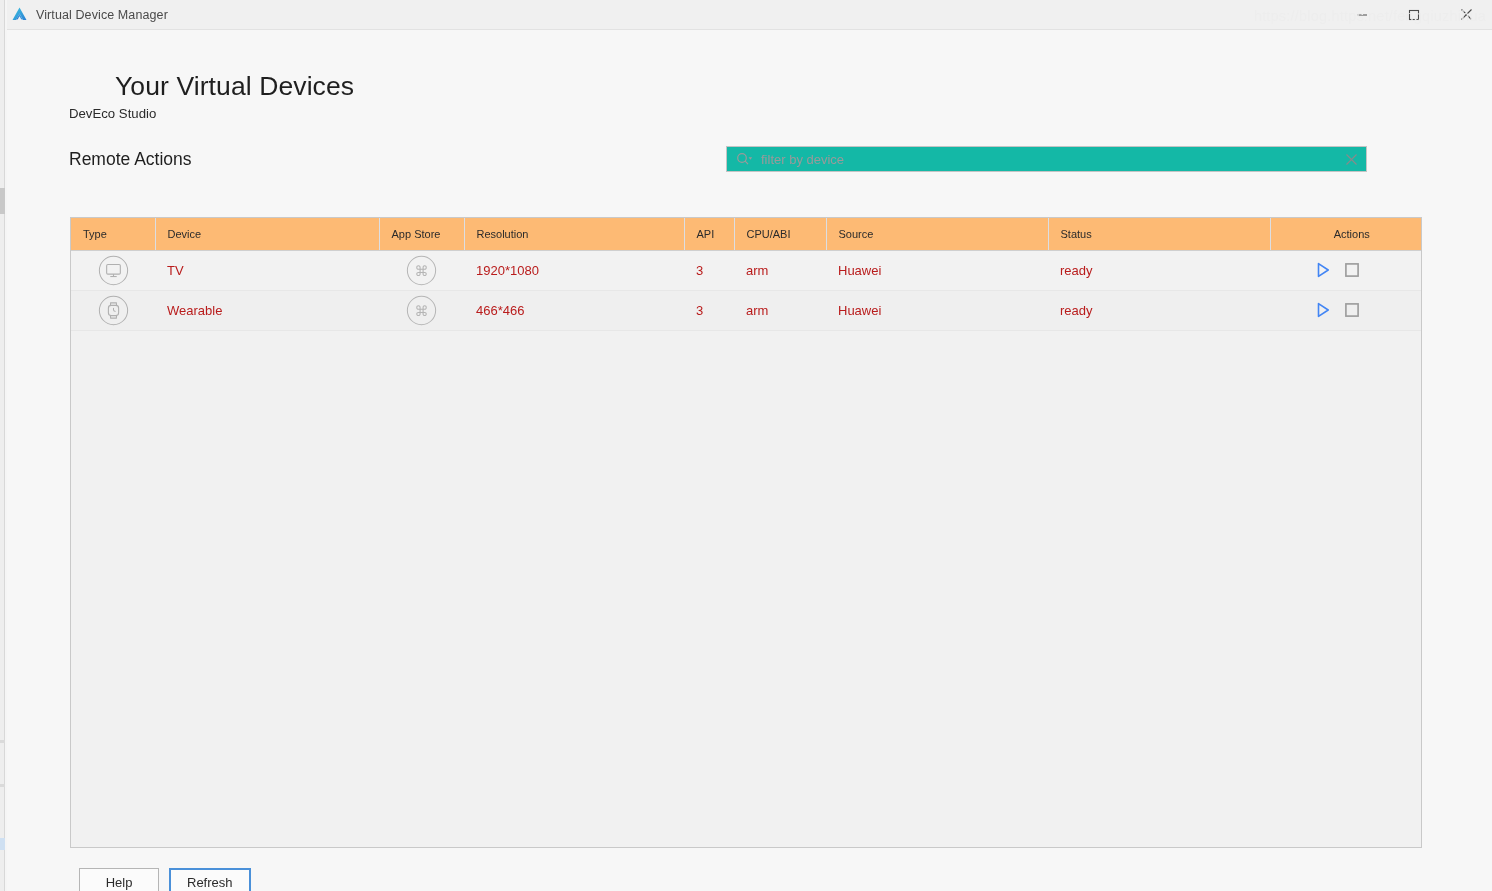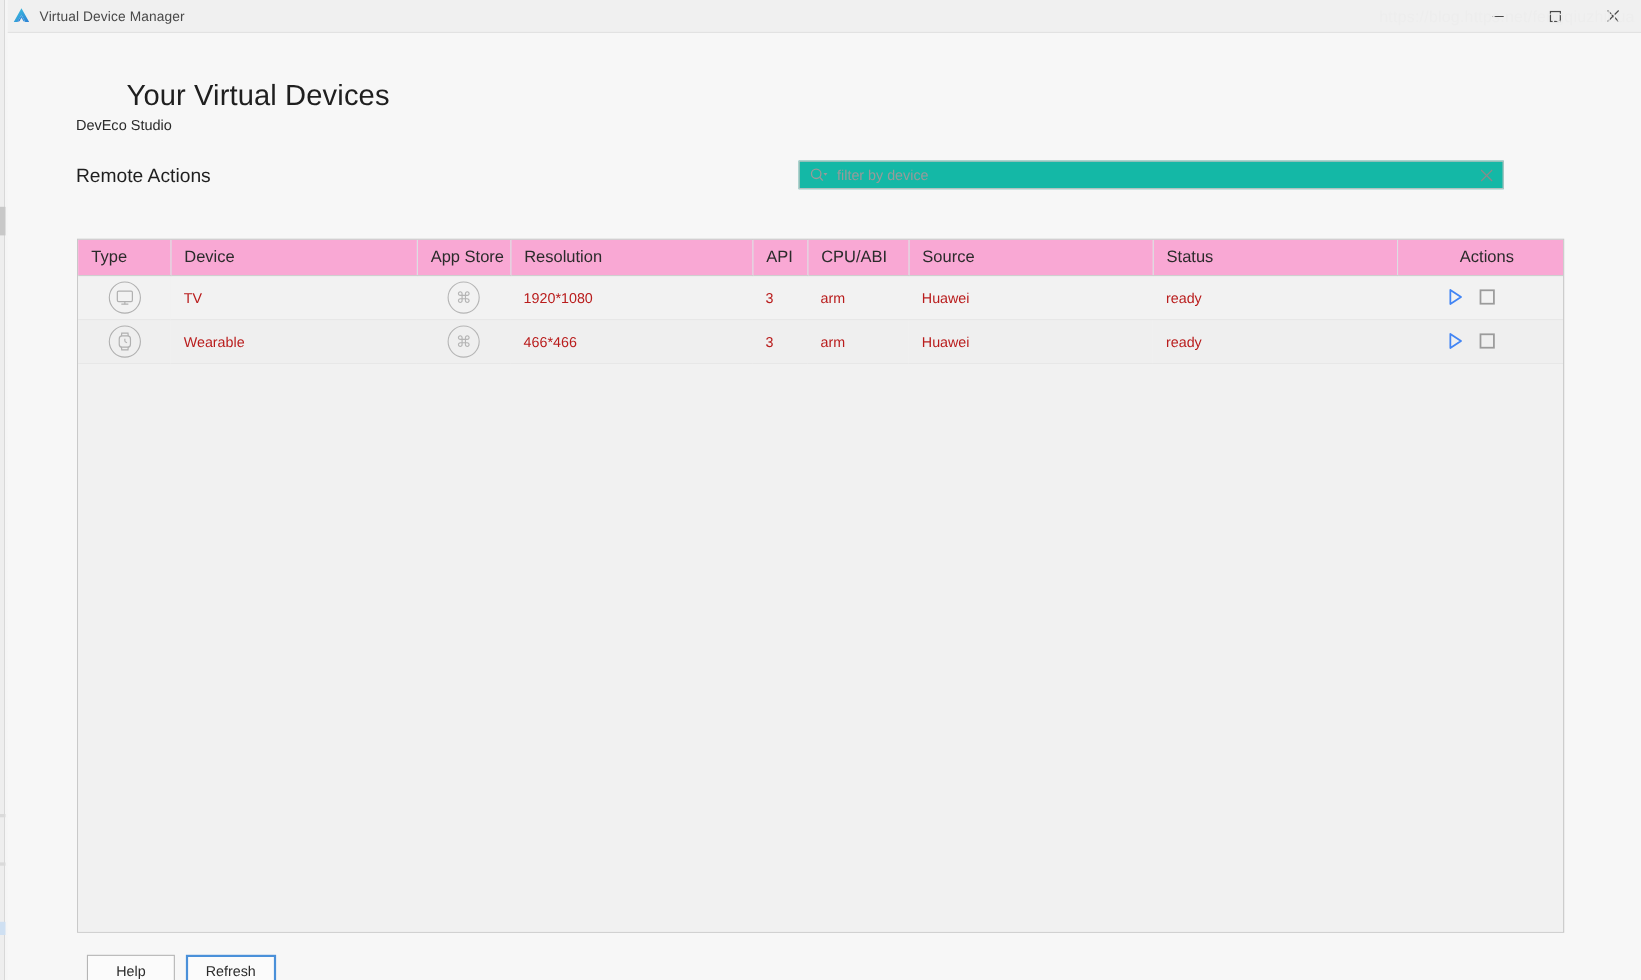--- a/index.html
+++ b/index.html
@@ -154,29 +154,29 @@
     box-sizing: border-box;
     overflow: hidden;
   }
   table.devices {
     width: 100%;
     border-collapse: collapse;
     table-layout: fixed;
     font-size: 13px;
   }
   table.devices thead th {
-    background: #f9a8d4;
+    background: #fdba74;
     border-bottom: 1px solid #cfcfcf;
     border-right: 1px solid #dcdee2;
     font-weight: 400;
     color: #2b2b2b;
     text-align: left;
     height: 32px;
     padding: 0 0 0 12px;
-    font-size: 15px;
+    font-size: 11px;
     box-sizing: border-box;
   }
   table.devices thead th:last-child { border-right: 0; text-align: center; }
 
   table.devices tbody td {
     height: 40px;
     padding: 0 0 0 12px;
     border-bottom: 1px solid #e7e7e7;
     color: #b91c1c;
     font-size: 13px;

